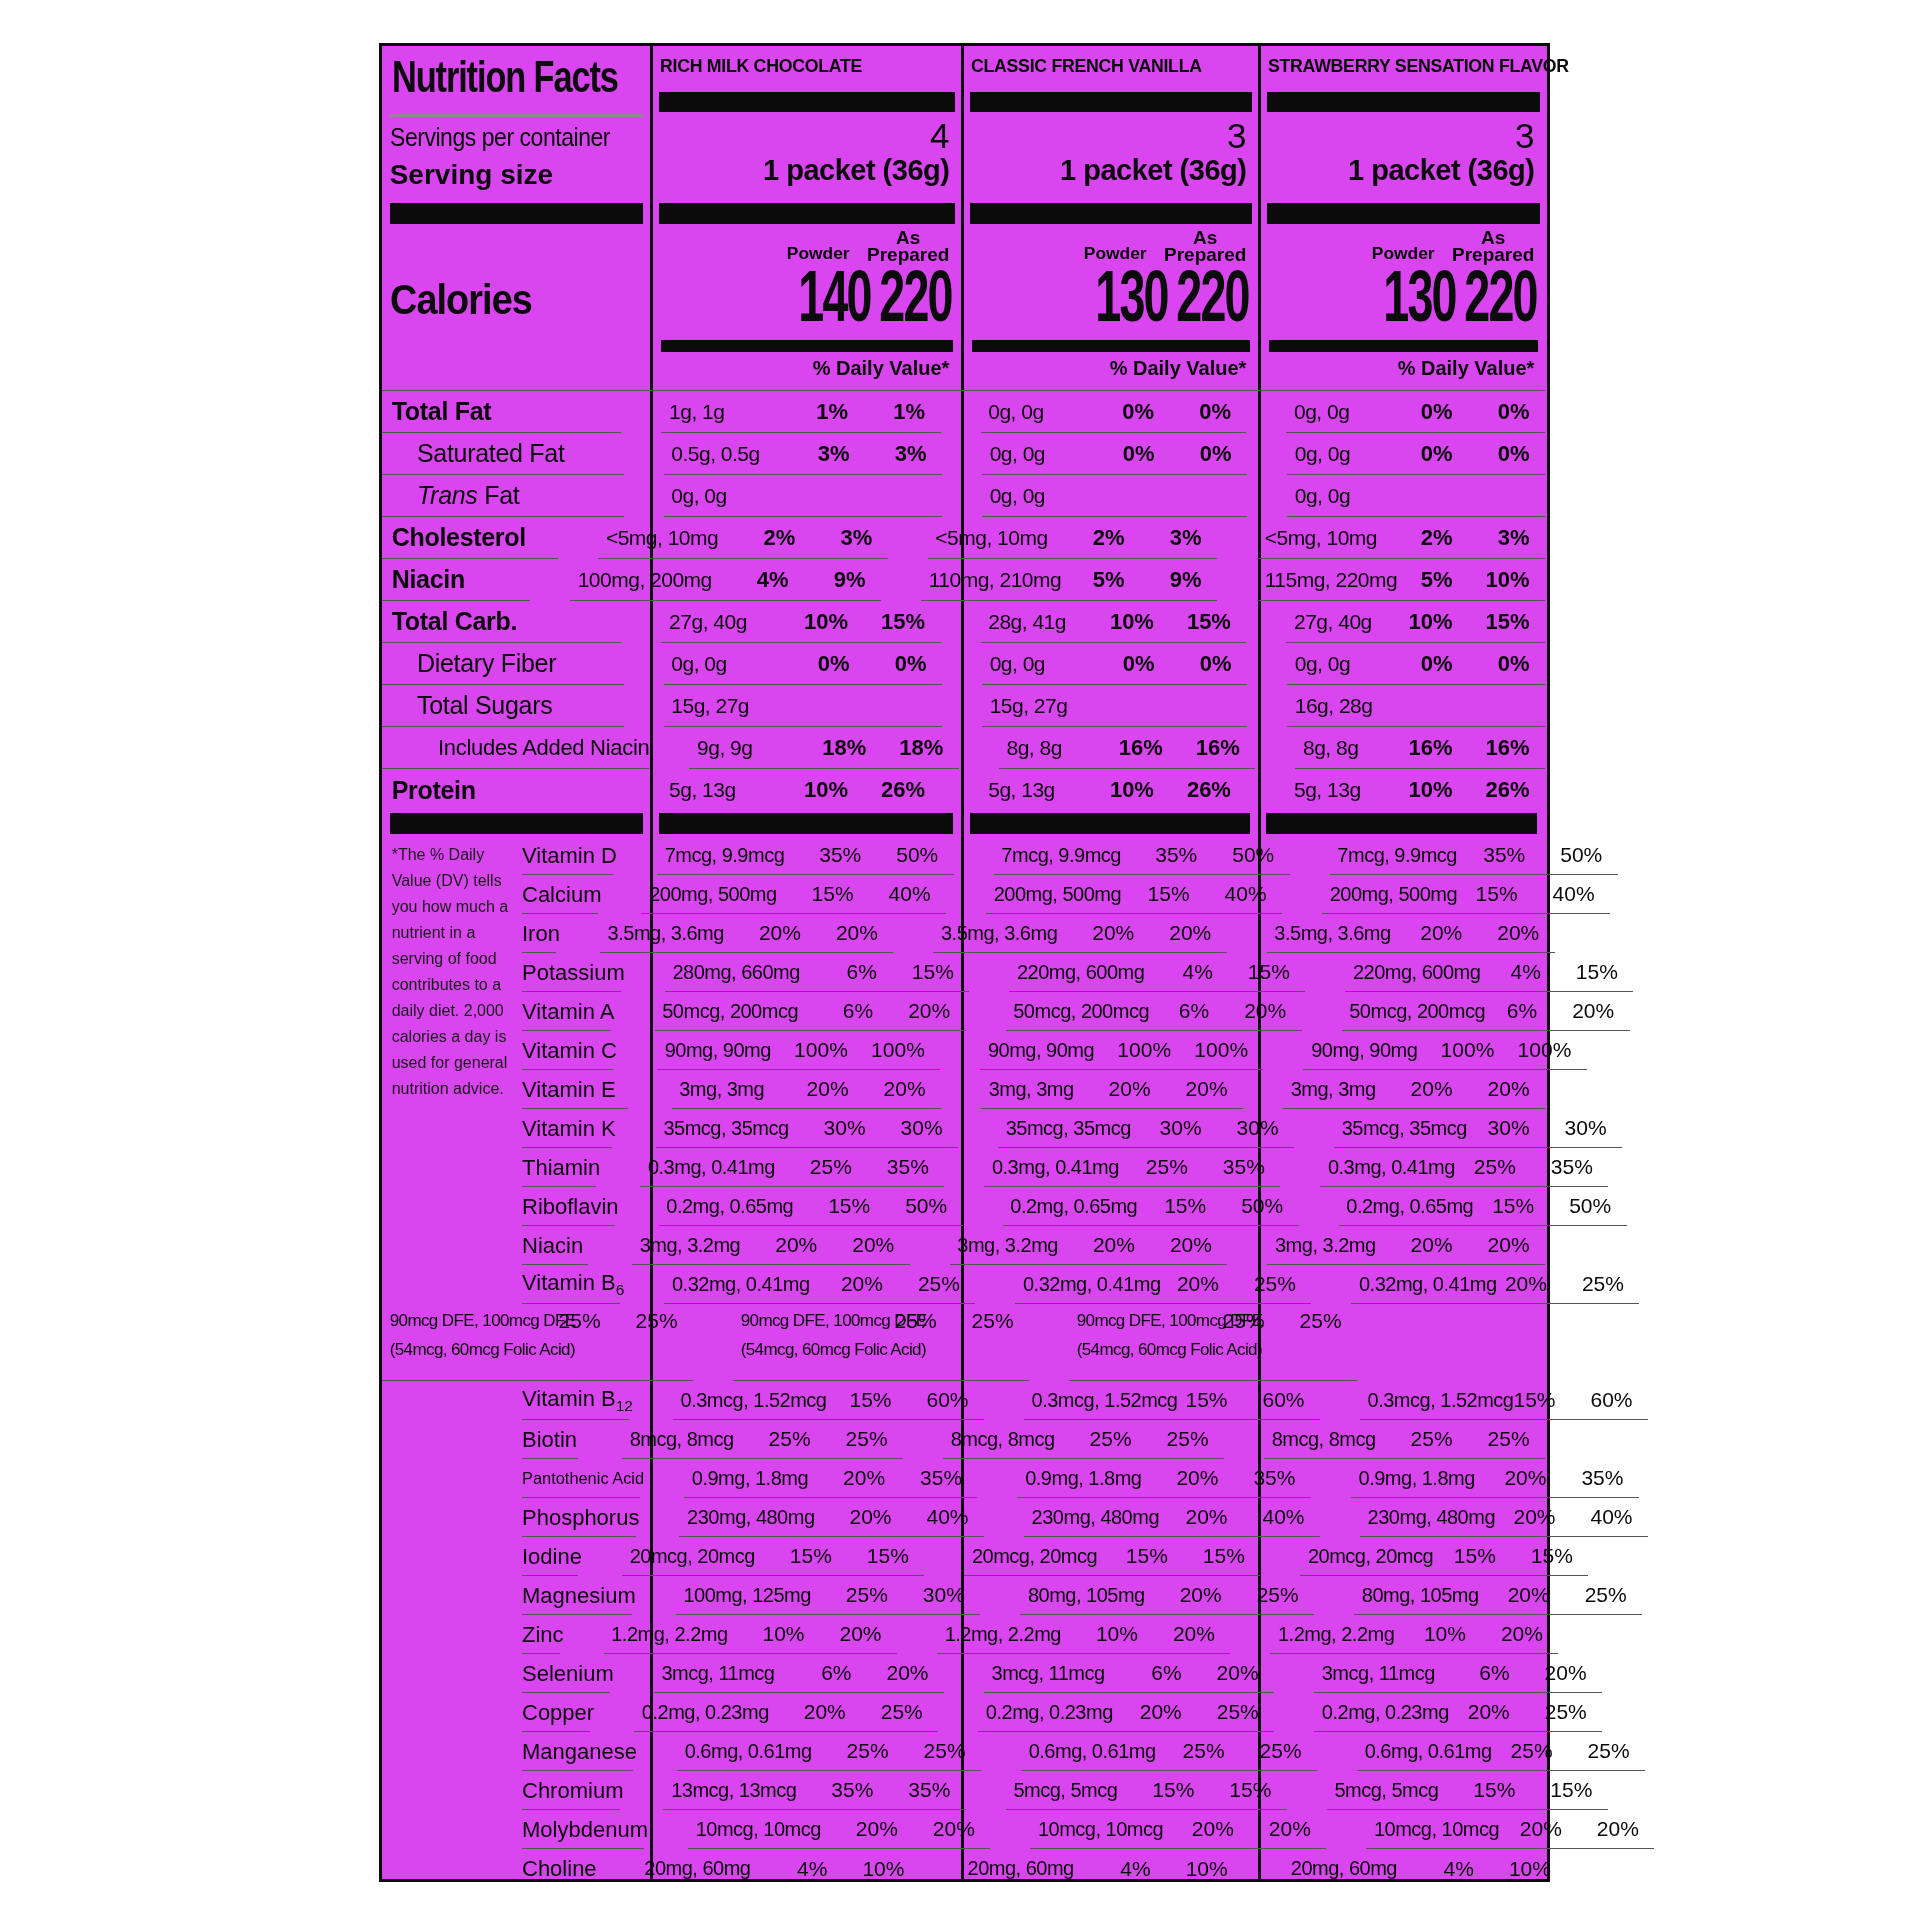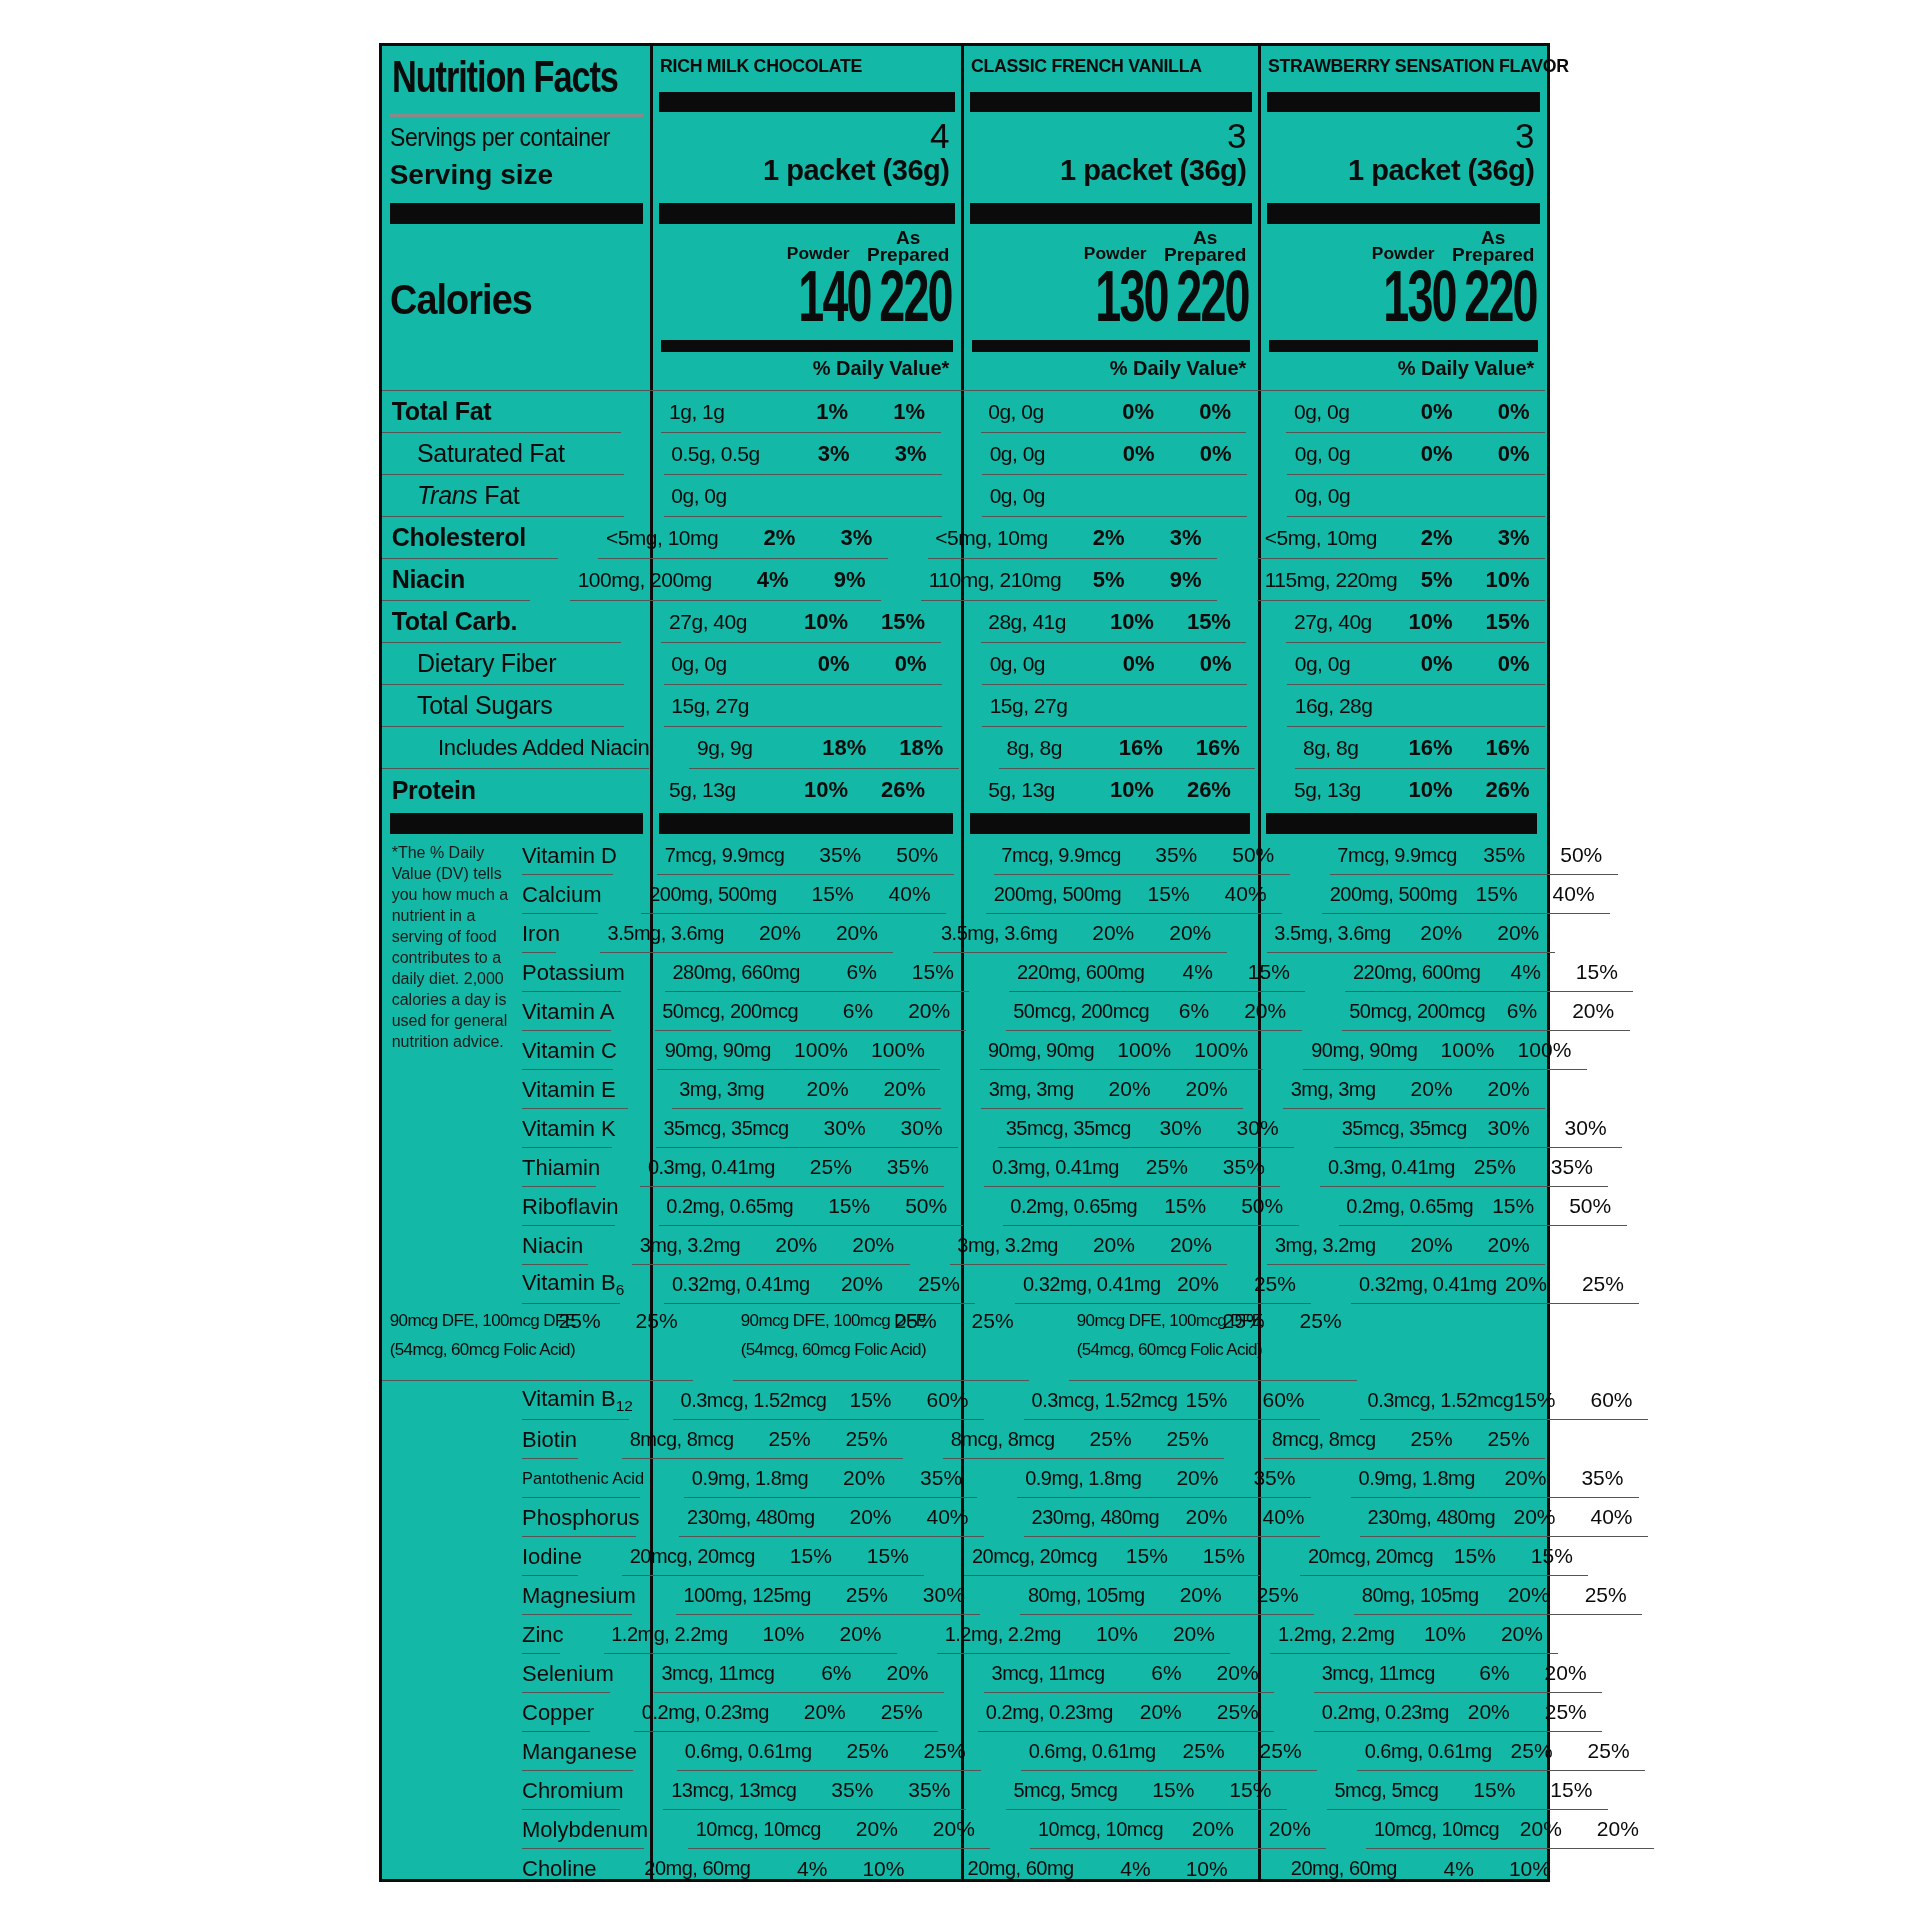--- a/index.html
+++ b/index.html
@@ -1,19 +1,19 @@
 <!DOCTYPE html>
 <html><head>
 <meta charset="utf-8">
 <style>
   html,body{margin:0;padding:0;background:#ffffff;}
   .canvas{position:relative;width:1931px;height:1931px;background:#ffffff;overflow:hidden;
           font-family:"Liberation Sans","DejaVu Sans",sans-serif;color:#0b0b0b;}
   .panel{position:absolute;left:379px;top:43px;width:1171px;height:1839px;
-         border:3.9px solid #0b0b0b;box-sizing:border-box;background:#14b8a6;}
+         border:3.9px solid #0b0b0b;box-sizing:border-box;background:#d946ef;}
 
   
   .vd{position:absolute;top:0;bottom:0;width:2.9px;background:#0b0b0b;}
   .vd1{left:268px}.vd2{left:579px}.vd3{left:876px}
 
   
   .bar{position:absolute;background:#0b0b0b;}
   .bx0{left:7.7px;width:253px}.bx1{left:277px;width:294px}.bx2{left:588px;width:280px}.bx3{left:884px;width:271px}
   .bart1{top:46px;height:20px}
   .bart2{top:157px;height:21px}
@@ -75,21 +75,21 @@
   .vlabel{padding-left:140px;position:relative;border-bottom:none;}
   .vlabel::after{content:"";position:absolute;left:140px;right:3.9px;bottom:0;border-bottom:1.9px solid #555;}
   .vrows .nrow:last-child .vlabel::after{border-bottom:none;}
   .vlabel .lname{font-size:22px;white-space:nowrap;}
   .vlabel sub{font-size:15.4px;}
   .tall .lcell{align-items:flex-start;padding-top:7.7px;}
   .tall .vcell{flex-wrap:wrap;align-content:flex-start;padding-top:4.8px;row-gap:7.7px;}
   .tall .amt{font-size:17px;letter-spacing:-0.6px;}
   .amt2{width:100%;font-size:17px;letter-spacing:-0.6px;white-space:nowrap;}
 
-  .footnote{position:absolute;left:9.7px;top:796px;width:127px;font-size:16px;line-height:21px;color:#1a1a1a;}
+  .footnote{position:absolute;left:9.7px;top:796px;width:127px;font-size:16px;line-height:26px;color:#1a1a1a;}
 </style>
 </head>
 <body>
 
 <div class="canvas">
   <div class="panel">
 
     <div class="vd vd1"></div>
     <div class="vd vd2"></div>
     <div class="vd vd3"></div>

